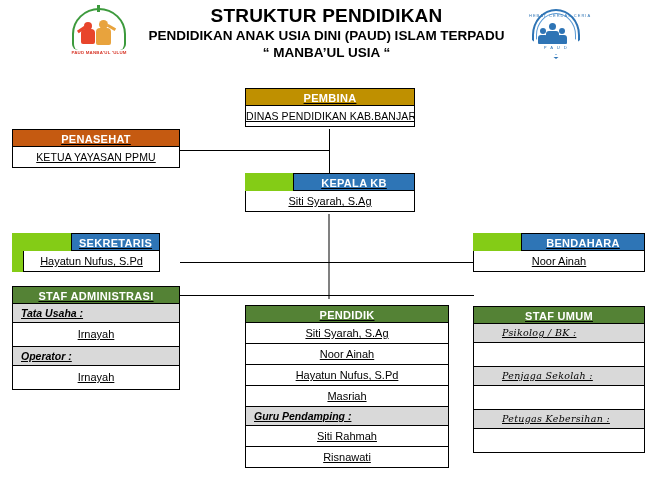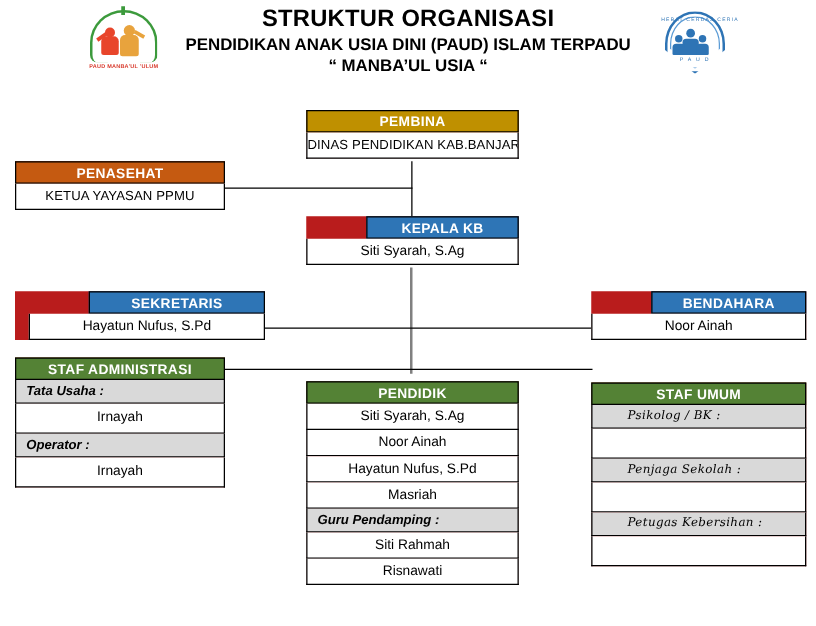--- a/index.html
+++ b/index.html
@@ -179,21 +179,22 @@
     background: #000000;
   }
   .line-h { height: 1px; }
   .line-v { width: 1px; }
   .line-v-gray { width: 2px; background: #808080; }
 
   
   .node {
     position: absolute;
     box-sizing: border-box;
-    background: #b91c1c;
+    background: #84cc16;
+    text-decoration: underline;
   }
   .node-head {
     box-sizing: border-box;
     height: 18px;
     line-height: 18px;
     text-align: center;
     color: #ffffff;
     font-size: 11px;
     font-weight: bold;
     letter-spacing: 0.3px;
@@ -274,21 +275,21 @@
     <div class="kid-arm-a"></div>
     <div class="kid-arm-b"></div>
     <div class="kid-red-head"></div>
     <div class="kid-red-body"></div>
     <div class="kid-yellow-head"></div>
     <div class="kid-yellow-body"></div>
     <div class="logo-caption">PAUD MANBA'UL 'ULUM</div>
   </div>
 
   <div id="title-block">
-    <div class="title-main">STRUKTUR ORGANISASI</div>
+    <div class="title-main">STRUKTUR PENDIDIKAN</div>
     <div class="title-sub">PENDIDIKAN ANAK USIA DINI (PAUD) ISLAM TERPADU</div>
     <div class="title-sub2">“ MANBA’UL USIA “</div>
   </div>
 
   <div id="logo-right">
     <div class="shield"></div>
     <div class="shield-inner"></div>
     <div class="ring-text">HEBAT CERDAS CERIA</div>
     <div class="fig fig-head" style="left:20px; top:16px; width:7px; height:7px;"></div>
     <div class="fig fig-body" style="left:17px; top:24px; width:13px; height:13px;"></div>
@@ -320,39 +321,39 @@
   <div class="node" style="left:12px; top:129px; width:168px;">
     <div class="node-head orange">PENASEHAT</div>
     <div class="node-body caps">KETUA YAYASAN PPMU</div>
   </div>
 
   <div class="node" style="left:245px; top:173px; width:170px;">
     <div class="node-head blue">KEPALA KB</div>
     <div class="node-body">Siti Syarah, S.Ag</div>
   </div>
 
-  <div class="node" style="left:12px; top:233px; width:200px;padding-left:11px;">
+  <div class="node" style="left:12px; top:233px; width:148px;padding-left:11px;">
     <div class="node-head blue">SEKRETARIS</div>
     <div class="node-body">Hayatun Nufus, S.Pd</div>
   </div>
 
   <div class="node" style="left:473px; top:233px; width:172px;">
     <div class="node-head blue">BENDAHARA</div>
     <div class="node-body">Noor Ainah</div>
   </div>
 
   <div class="node" style="left:12px; top:286px; width:168px;">
     <div class="node-head green">STAF ADMINISTRASI</div>
     <div class="list-sub">Tata Usaha :</div>
     <div class="list-val tall">Irnayah</div>
     <div class="list-sub">Operator :</div>
     <div class="list-val tall">Irnayah</div>
   </div>
 
-  <div class="node" style="left:245px; top:305px; width:170px;">
+  <div class="node" style="left:245px; top:305px; width:204px;">
     <div class="node-head green">PENDIDIK</div>
     <div class="list-val">Siti Syarah, S.Ag</div>
     <div class="list-val">Noor Ainah</div>
     <div class="list-val">Hayatun Nufus,  S.Pd</div>
     <div class="list-val">Masriah</div>
     <div class="list-sub">Guru Pendamping :</div>
     <div class="list-val">Siti Rahmah</div>
     <div class="list-val">Risnawati</div>
   </div>
 

